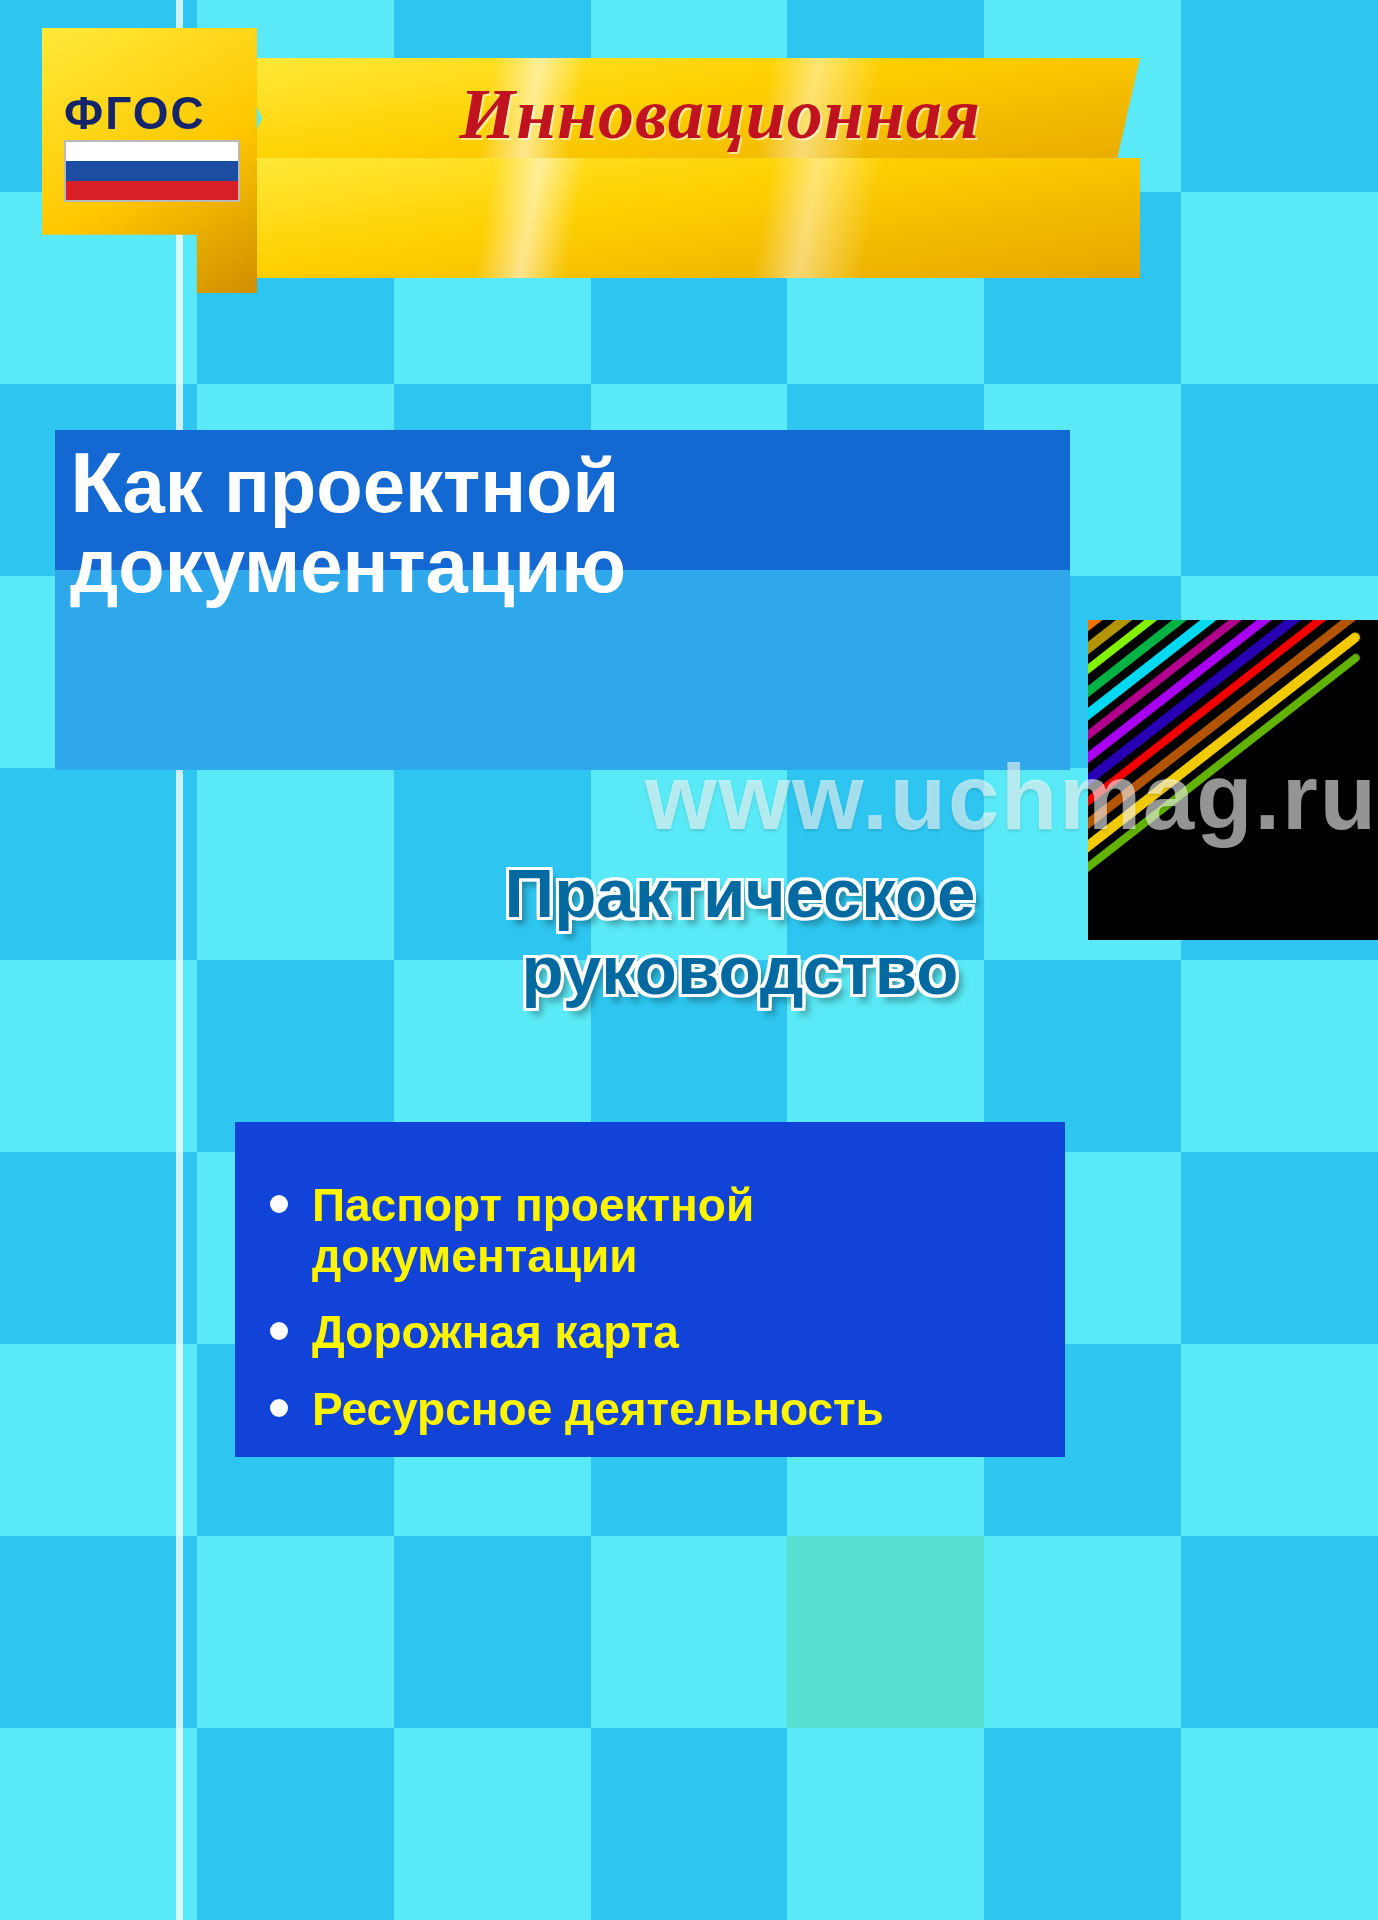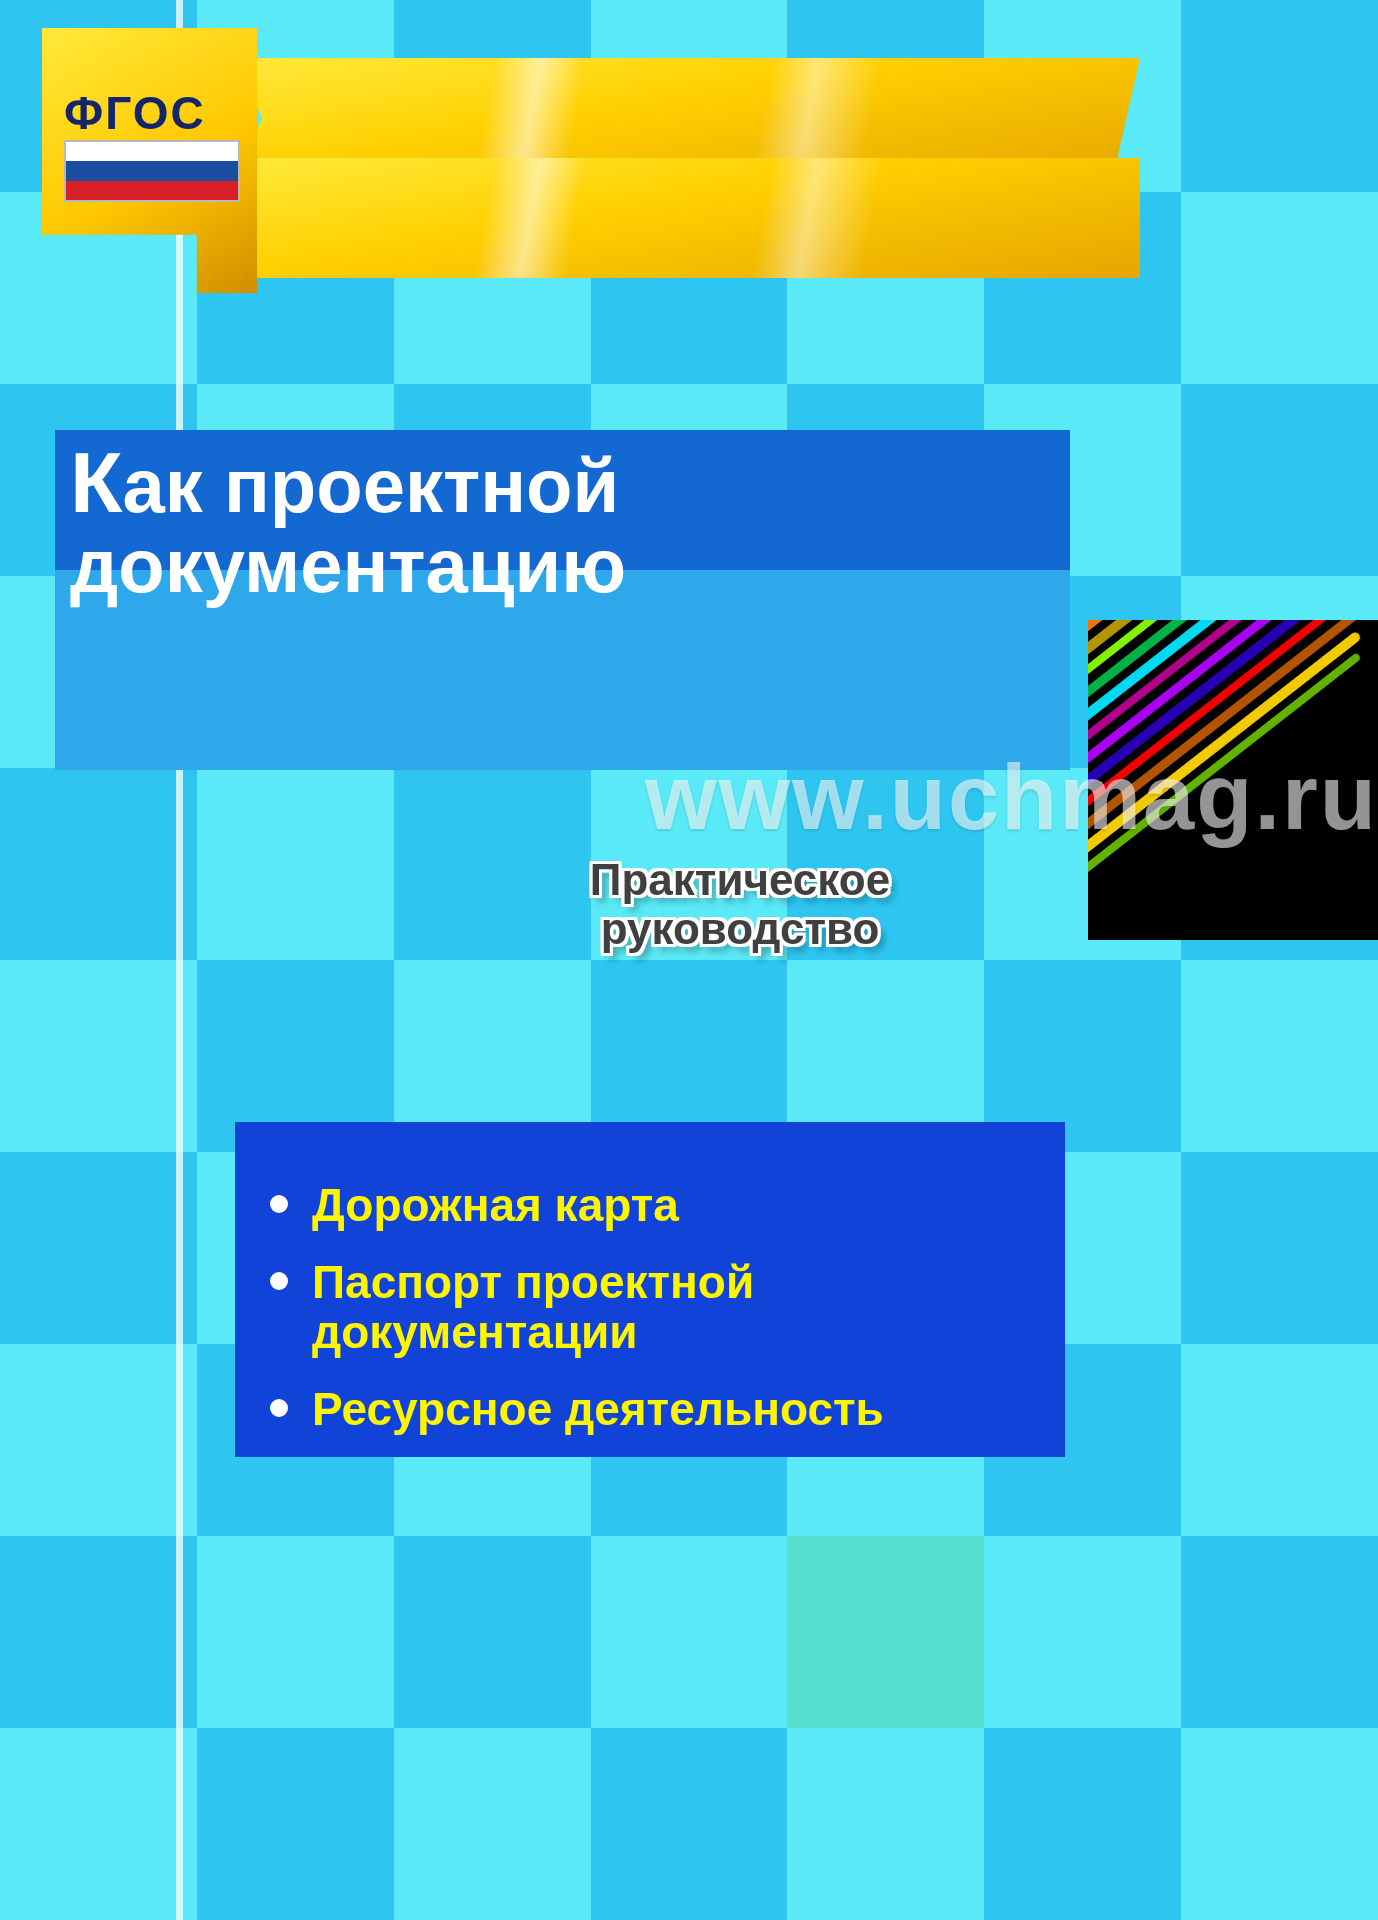--- a/index.html
+++ b/index.html
@@ -184,23 +184,23 @@
 
   
   .subtitle {
     position: absolute;
     left: 430px;
     top: 855px;
     width: 620px;
     text-align: center;
     font-family: "Liberation Sans", sans-serif;
     font-weight: bold;
-    font-size: 44px;
+    font-size: 69px;
     line-height: 1.12;
-    color: #404040;
+    color: #0369a1;
     text-shadow:
       3px 0 0 #fff, -3px 0 0 #fff, 0 3px 0 #fff, 0 -3px 0 #fff,
       3px 3px 0 #fff, -3px 3px 0 #fff, 3px -3px 0 #fff, -3px -3px 0 #fff,
       6px 7px 7px rgba(0,0,0,0.35);
   }
 
   
   .bullets-bg {
     position: absolute;
     left: 235px;
@@ -333,20 +333,21 @@
   <div class="vstripe"></div>
 
   <div class="banner">
     <div class="banner-ribbon1">
       <div class="ribbon-shine"></div>
     </div>
     <div class="banner-ribbon2">
       <div class="ribbon-shine"></div>
     </div>
     <div class="banner-text">
+      <div>Инновационная</div>
     </div>
   </div>
 
   <div class="fgos"></div>
   <div class="fgos-label">ФГОС</div>
   <div class="flag">
     <div class="w"></div>
       <div class="b"></div>
       <div class="r"></div>
   </div>
@@ -376,25 +377,25 @@
 
   <div class="subtitle">
     <div>Практическое</div>
     <div>руководство</div>
   </div>
 
   <div class="bullets-bg"></div>
   <div class="bullets">
     <div class="bullet-row">
       <span class="bullet-dot"></span>
-      <span class="bullet-text">Дорожная карта</span>
+      <span class="bullet-text">Паспорт проектной документации</span>
     </div>
     <div class="bullet-row">
       <span class="bullet-dot"></span>
-      <span class="bullet-text">Паспорт проектной документации</span>
+      <span class="bullet-text">Дорожная карта</span>
     </div>
     <div class="bullet-row">
       <span class="bullet-dot"></span>
       <span class="bullet-text">Ресурсное деятельность</span>
     </div>
   </div>
 
   <div class="watermark">www.uchmag.ru</div>
 
 </div>

